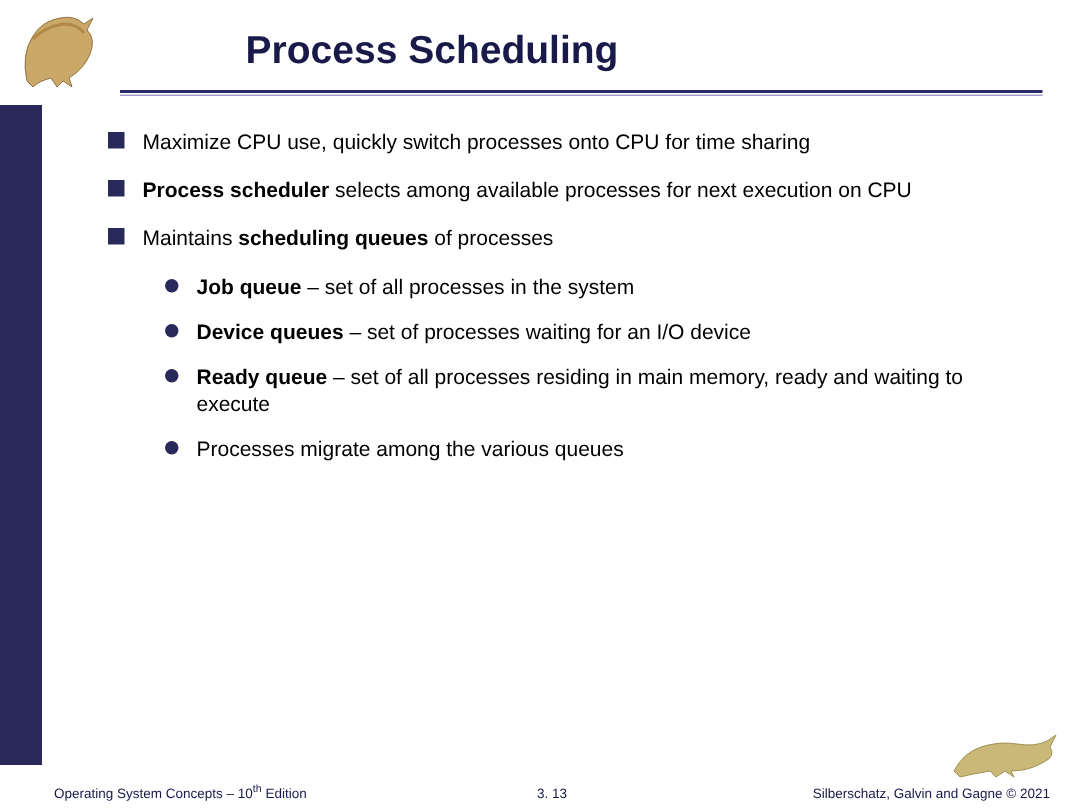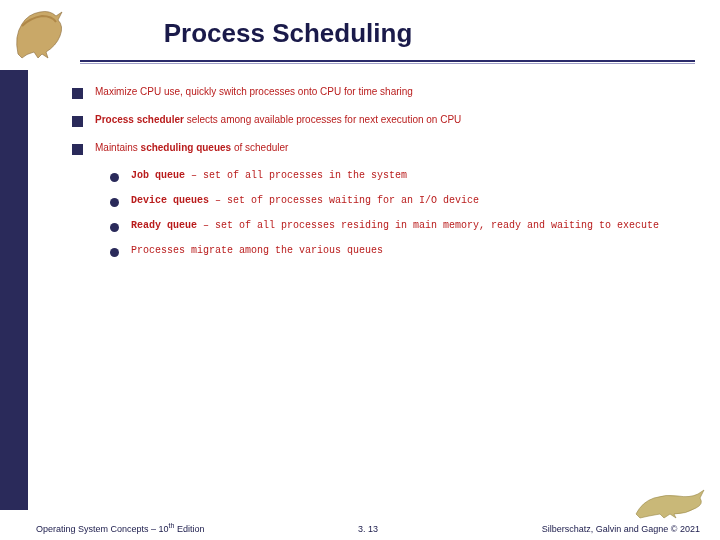--- a/index.html
+++ b/index.html
@@ -57,43 +57,42 @@
     left: 80px;
     width: 615px;
     height: 1px;
     background: #a0a0c8;
   }
   .content {
     position: absolute;
     top: 85px;
     left: 72px;
     width: 620px;
-    font-size: 10px;
-    color: #b91c1c;
+    font-size: 14px;
+    color: #000000;
     line-height: 1.3;
   }
   .row1 {
     display: flex;
     align-items: flex-start;
     margin-bottom: 14px;
   }
   .sq {
     width: 11px;
     height: 11px;
     background: #2a2a5a;
     flex: 0 0 11px;
     margin-top: 3px;
     margin-right: 12px;
   }
   .row2 {
     display: flex;
     align-items: flex-start;
     margin-bottom: 12px;
     margin-left: 38px;
-    font-family: Liberation Mono, monospace;
   }
   .dot {
     width: 9px;
     height: 9px;
     border-radius: 50%;
     background: #2a2a5a;
     flex: 0 0 9px;
     margin-top: 4px;
     margin-right: 12px;
   }
@@ -137,21 +136,21 @@
     <div>Maximize CPU use, quickly switch processes onto CPU for time sharing</div>
   </div>
 
   <div class="row1">
     <div class="sq"></div>
     <div><span class="b">Process scheduler</span><span> selects among available processes for next execution on CPU</span></div>
   </div>
 
   <div class="row1">
     <div class="sq"></div>
-    <div><span>Maintains </span><span class="b">scheduling queues</span><span> of scheduler</span></div>
+    <div><span>Maintains </span><span class="b">scheduling queues</span><span> of processes</span></div>
   </div>
 
   <div class="row2">
     <div class="dot"></div>
     <div><span class="b">Job queue</span><span> – set of all processes in the system</span></div>
   </div>
 
   <div class="row2">
     <div class="dot"></div>
     <div><span class="b">Device queues</span><span> – set of processes waiting for an I/O device</span></div>

